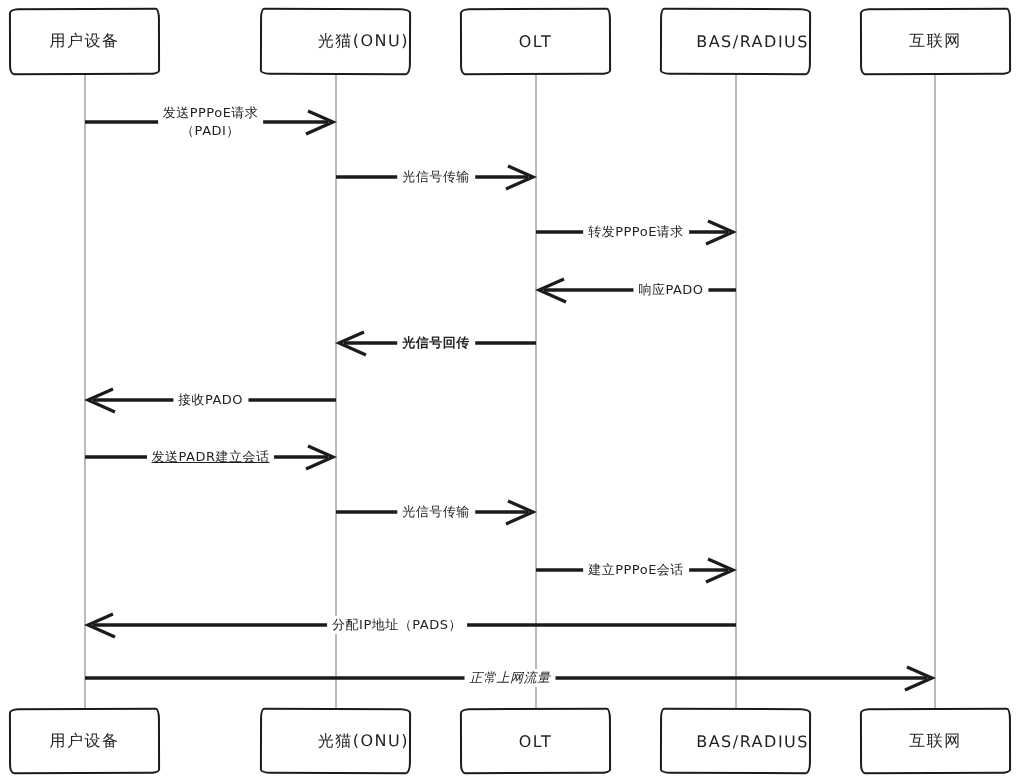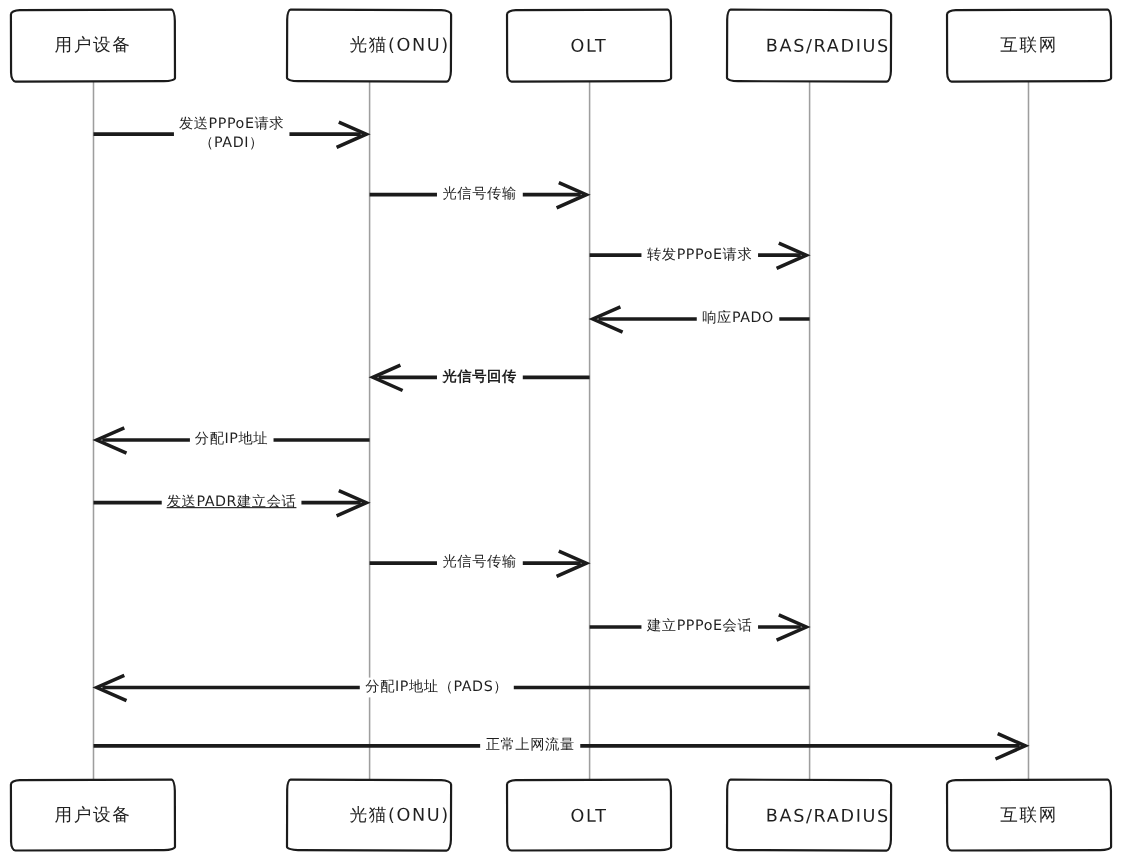--- a/index.html
+++ b/index.html
@@ -108,31 +108,31 @@
       <div class="msg-label" style="left: 636px; top: 232px;">
         <span class="lbl-line">转发PPPoE请求</span>
       </div>
       <div class="msg-label" style="left: 636px; top: 290px; margin-left: 35px;">
         <span class="lbl-line">响应PADO</span>
       </div>
       <div class="msg-label" style="left: 436px; top: 343px; font-weight: bold;">
         <span class="lbl-line">光信号回传</span>
       </div>
       <div class="msg-label" style="left: 210.5px; top: 400px;">
-        <span class="lbl-line">分配IP地址</span>
+        <span class="lbl-line">接收PADO</span>
       </div>
       <div class="msg-label" style="left: 210.5px; top: 457px; text-decoration: underline;">
         <span class="lbl-line">发送PADR建立会话</span>
       </div>
       <div class="msg-label" style="left: 436px; top: 512px;">
         <span class="lbl-line">光信号传输</span>
       </div>
       <div class="msg-label" style="left: 636px; top: 570px;">
         <span class="lbl-line">建立PPPoE会话</span>
       </div>
       <div class="msg-label" style="left: 397px; top: 625px;">
         <span class="lbl-line">分配IP地址（PADS）</span>
       </div>
-      <div class="msg-label" style="left: 482px; top: 678px;">
+      <div class="msg-label" style="left: 510px; top: 678px; font-style: italic;">
         <span class="lbl-line">正常上网流量</span>
       </div>
     </div>
 </div>
 
 </body></html>

